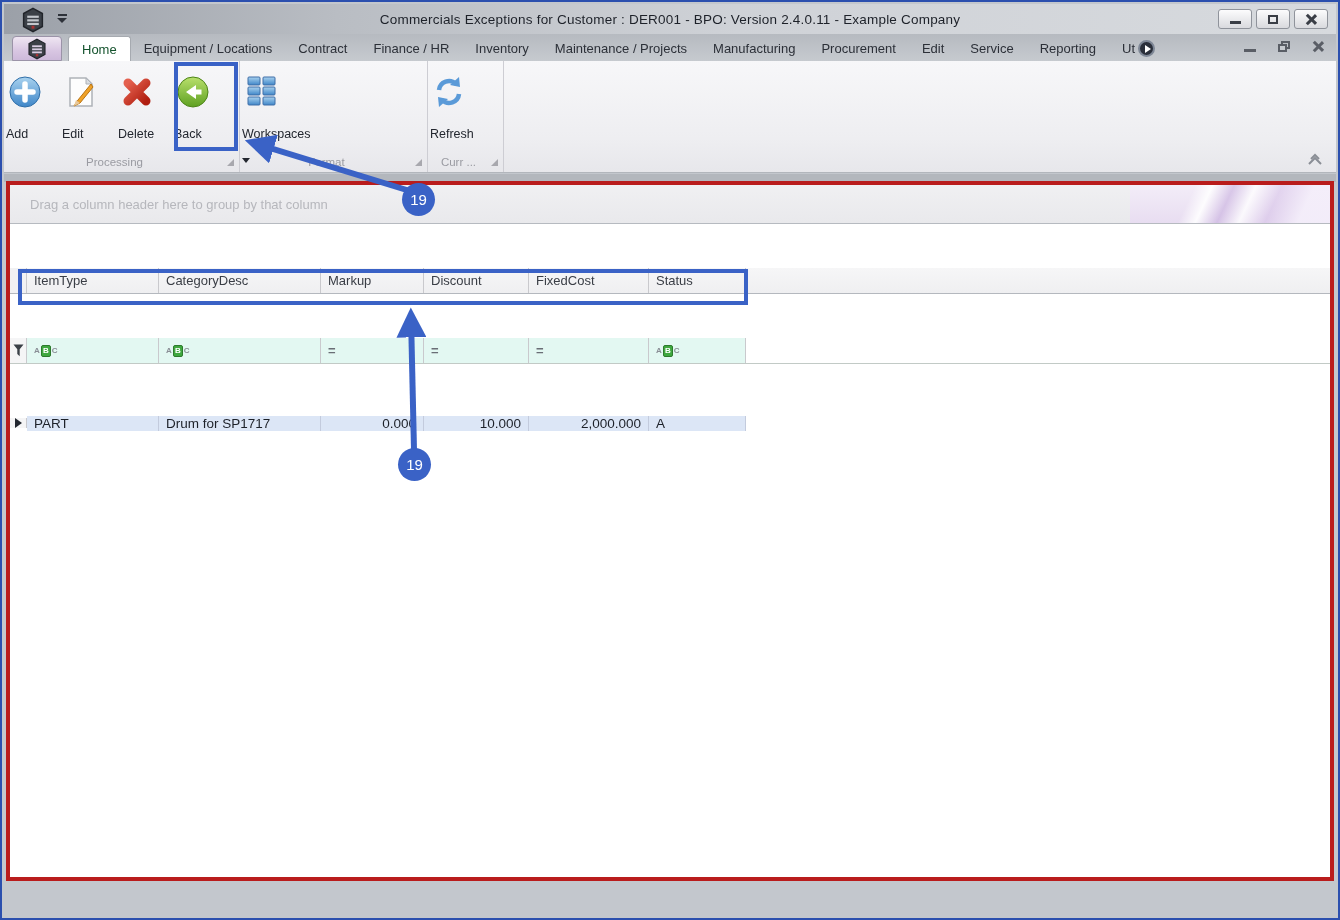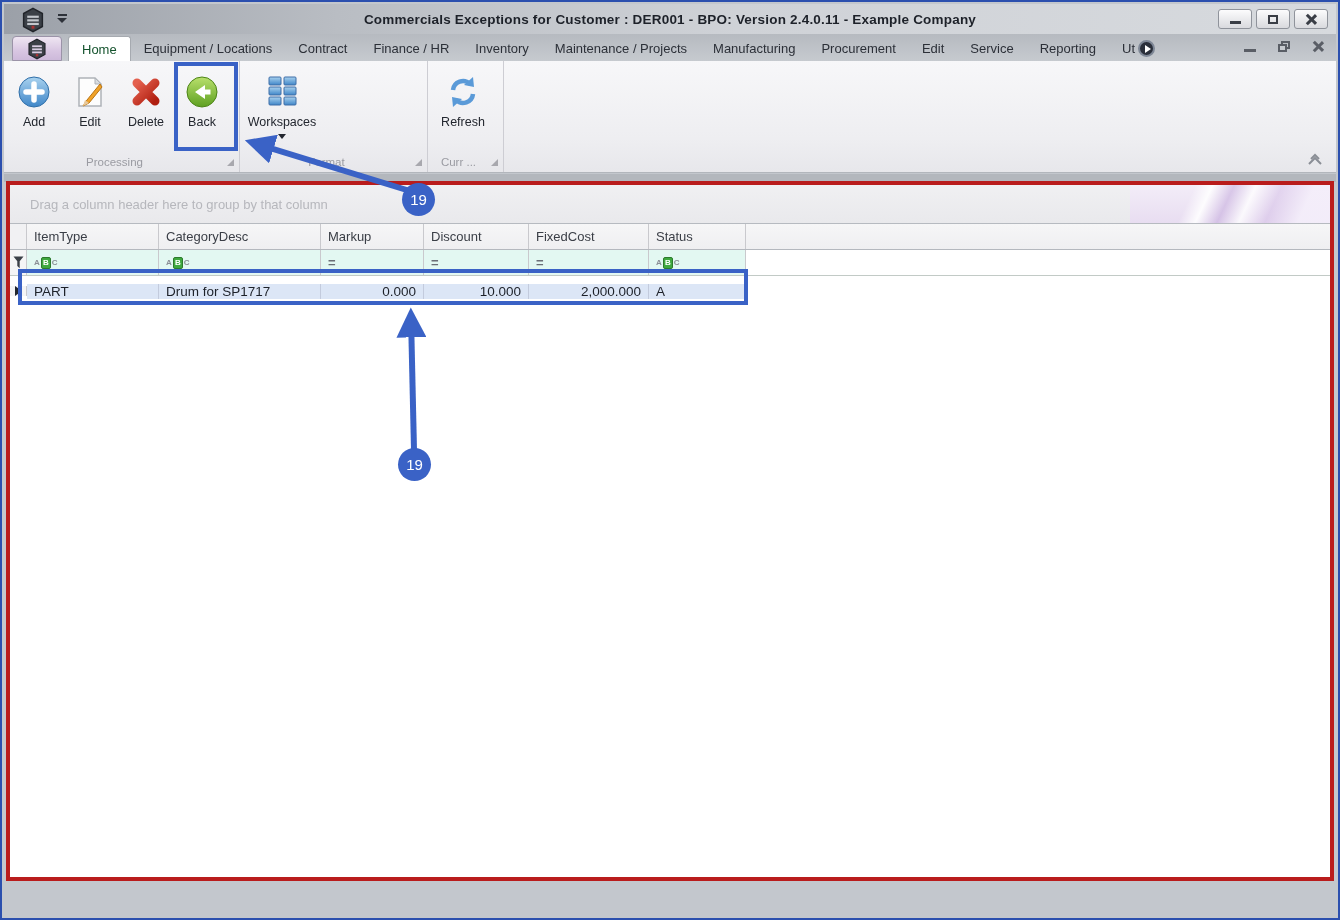--- a/index.html
+++ b/index.html
@@ -12,21 +12,21 @@
   .titlebar {
     position:absolute; left:2px; top:2px; right:2px; height:30px;
     background:linear-gradient(to right,#9ba0a8 0%,#b9bdc3 25%,#cfd2d7 55%,#d7dade 100%);
     display:flex; align-items:center;
   }
   .app-logo { position:absolute; left:16px; top:3px; width:26px; height:26px; }
   .qat-arrow { position:absolute; left:52px; top:9px; width:12px; height:12px; }
   .qat-arrow .bar{ display:block; width:9px; height:2px; background:#2e323a; margin:1px auto 2px; }
   .qat-arrow .tri{ display:block; width:0; height:0; margin:0 auto; border-left:5px solid transparent; border-right:5px solid transparent; border-top:5px solid #2e323a; }
   .title-text {
-    flex:1; text-align:center; font-size:13.5px; font-weight:bold; color:#1d2129;
+    flex:1; text-align:center; font-size:13.5px; font-weight:normal; color:#1d2129;
     letter-spacing:.2px;
   }
   .win-controls { position:absolute; right:8px; top:5px; display:flex; gap:4px; }
   .win-btn {
     width:34px; height:20px; border:1px solid #8f939b; border-radius:3px;
     background:linear-gradient(#fcfcfd,#d9dade); display:flex; align-items:center; justify-content:center;
   }
   .glyph-min { width:11px; height:3px; background:#3a3e46; margin-top:7px; }
   .glyph-max { width:10px; height:9px; border:2px solid #3a3e46; }
   .glyph-close { position:relative; width:11px; height:11px; }
@@ -69,21 +69,21 @@
     border-bottom:1px solid #b2b6bc; display:flex;
   }
   .rgroup { position:relative; height:100%; border-right:1px solid #cdcdd3; }
   .rgroup .buttons{ display:flex; padding:8px 2px 0 2px; }
   .rgroup-label {
     position:absolute; left:0; right:14px; bottom:4px; text-align:center;
     font-size:11.5px; color:#9a9ba2;
   }
   .rgroup-corner { position:absolute; right:5px; bottom:6px; width:0; height:0;
     border-left:7px solid transparent; border-bottom:7px solid #a8a8ae; }
-  .rbtn { width:56px; display:flex; flex-direction:column; align-items:center; gap:4px; padding-top:4px; }
+  .rbtn { width:56px; display:flex; flex-direction:column; gap:16px; padding-top:4px; }
   .rbtn svg{ width:38px; height:38px; }
   .rbtn .lbl{ font-size:12.5px; color:#23272f; white-space:nowrap; }
   .rbtn .dd{ width:0; height:0; border-left:4px solid transparent; border-right:4px solid transparent; border-top:5px solid #23272f; margin-top:1px;}
   .rbtn.wide{ width:80px; }
   .ribbon-collapse{ position:absolute; right:12px; bottom:6px; }
   
   .band { position:absolute; left:2px; top:172px; right:2px; height:8px; background:#b3b7bd; }
   
   .grid-panel {
     position:absolute; left:4px; top:179px; right:4px; bottom:37px;
@@ -92,21 +92,21 @@
   .group-by {
     position:relative; height:39px; background:linear-gradient(#f0f0f2,#e9e9ec);
     border-bottom:1px solid #b6bac0; display:flex; align-items:center; overflow:hidden;
   }
   .group-by .hint{ margin-left:20px; font-size:13px; color:#b6b7bc; }
   .swoosh { position:absolute; right:0; top:0; width:200px; height:100%;
     background:
       linear-gradient(115deg, transparent 30%, rgba(255,255,255,.9) 38%, rgba(196,170,220,.55) 48%, rgba(255,255,255,.8) 58%, rgba(208,184,228,.45) 70%, rgba(244,238,250,.9) 85%),
       linear-gradient(#f3edf8,#e8ddf1);
   }
-  .grid-row { display:flex; }
+  .grid-row { display:flex;margin-top:44px; }
   .cell { flex:none; border-right:1px solid #c9c9cd; padding:0 7px; display:flex; align-items:center; overflow:hidden; white-space:nowrap; }
   .c0{ width:17px; padding:0; justify-content:center; }
   .c1{ width:132px; } .c2{ width:162px; } .c3{ width:103px; } .c4{ width:105px; } .c5{ width:120px; } .c6{ width:97px; }
   .num{ justify-content:flex-end; }
   .fill{ flex:1; border-right:none; }
   .hdr-row { height:26px; background:linear-gradient(#f6f6f7,#efeff1); border-bottom:1px solid #b4b8be; }
   .hdr-row .cell{ font-size:13px; color:#3a3e46; }
   .hdr-row .c0{ background:#f1f1f3; }
   .flt-row { height:26px; border-bottom:1px solid #c2cac6; }
   .flt-row .cell{ background:#e3f8f2; }

